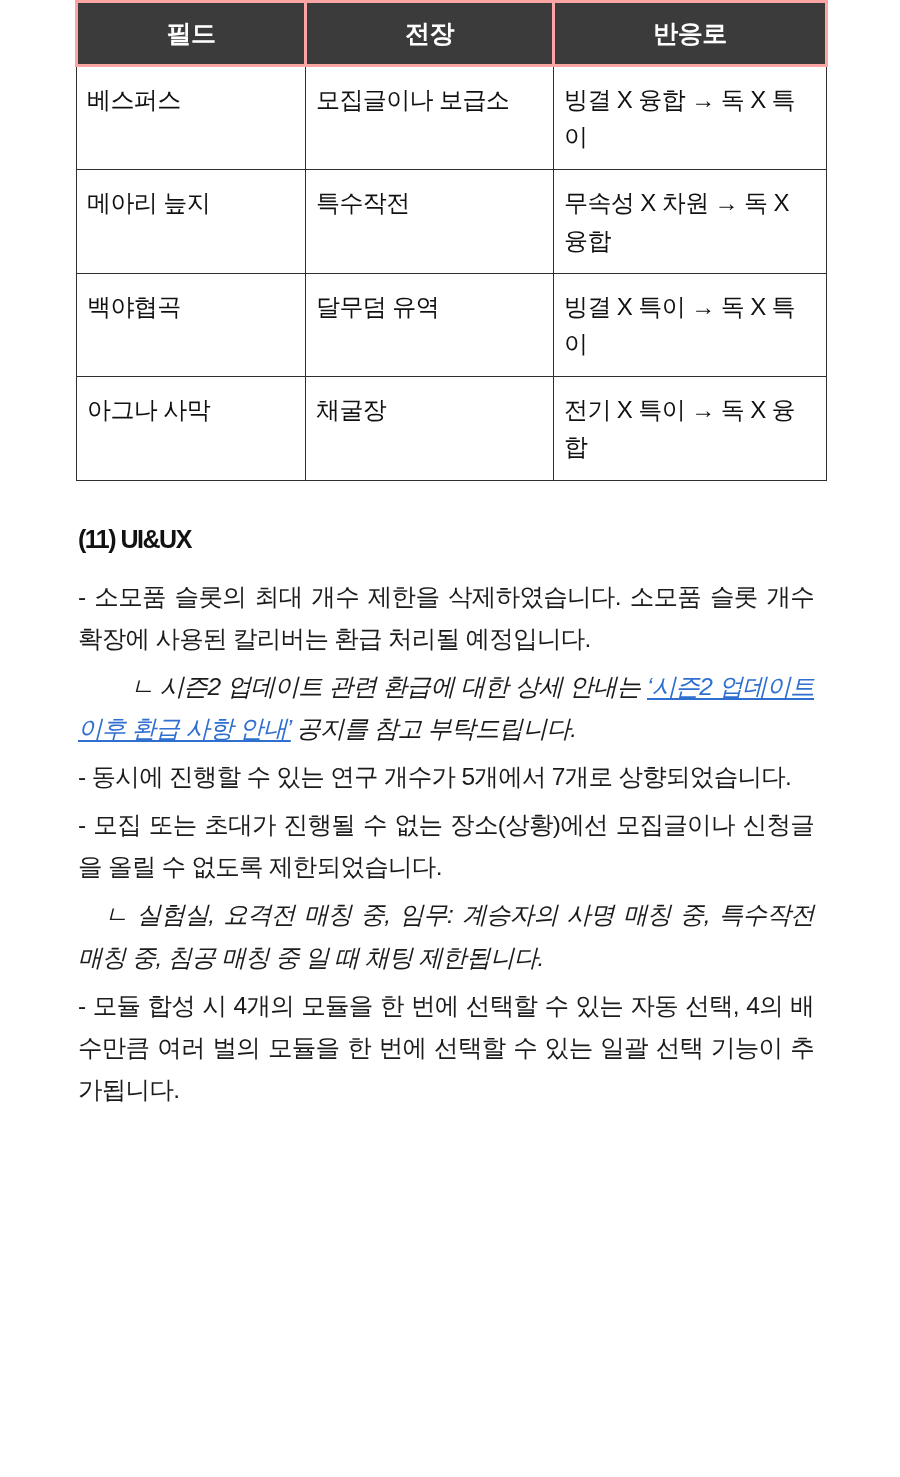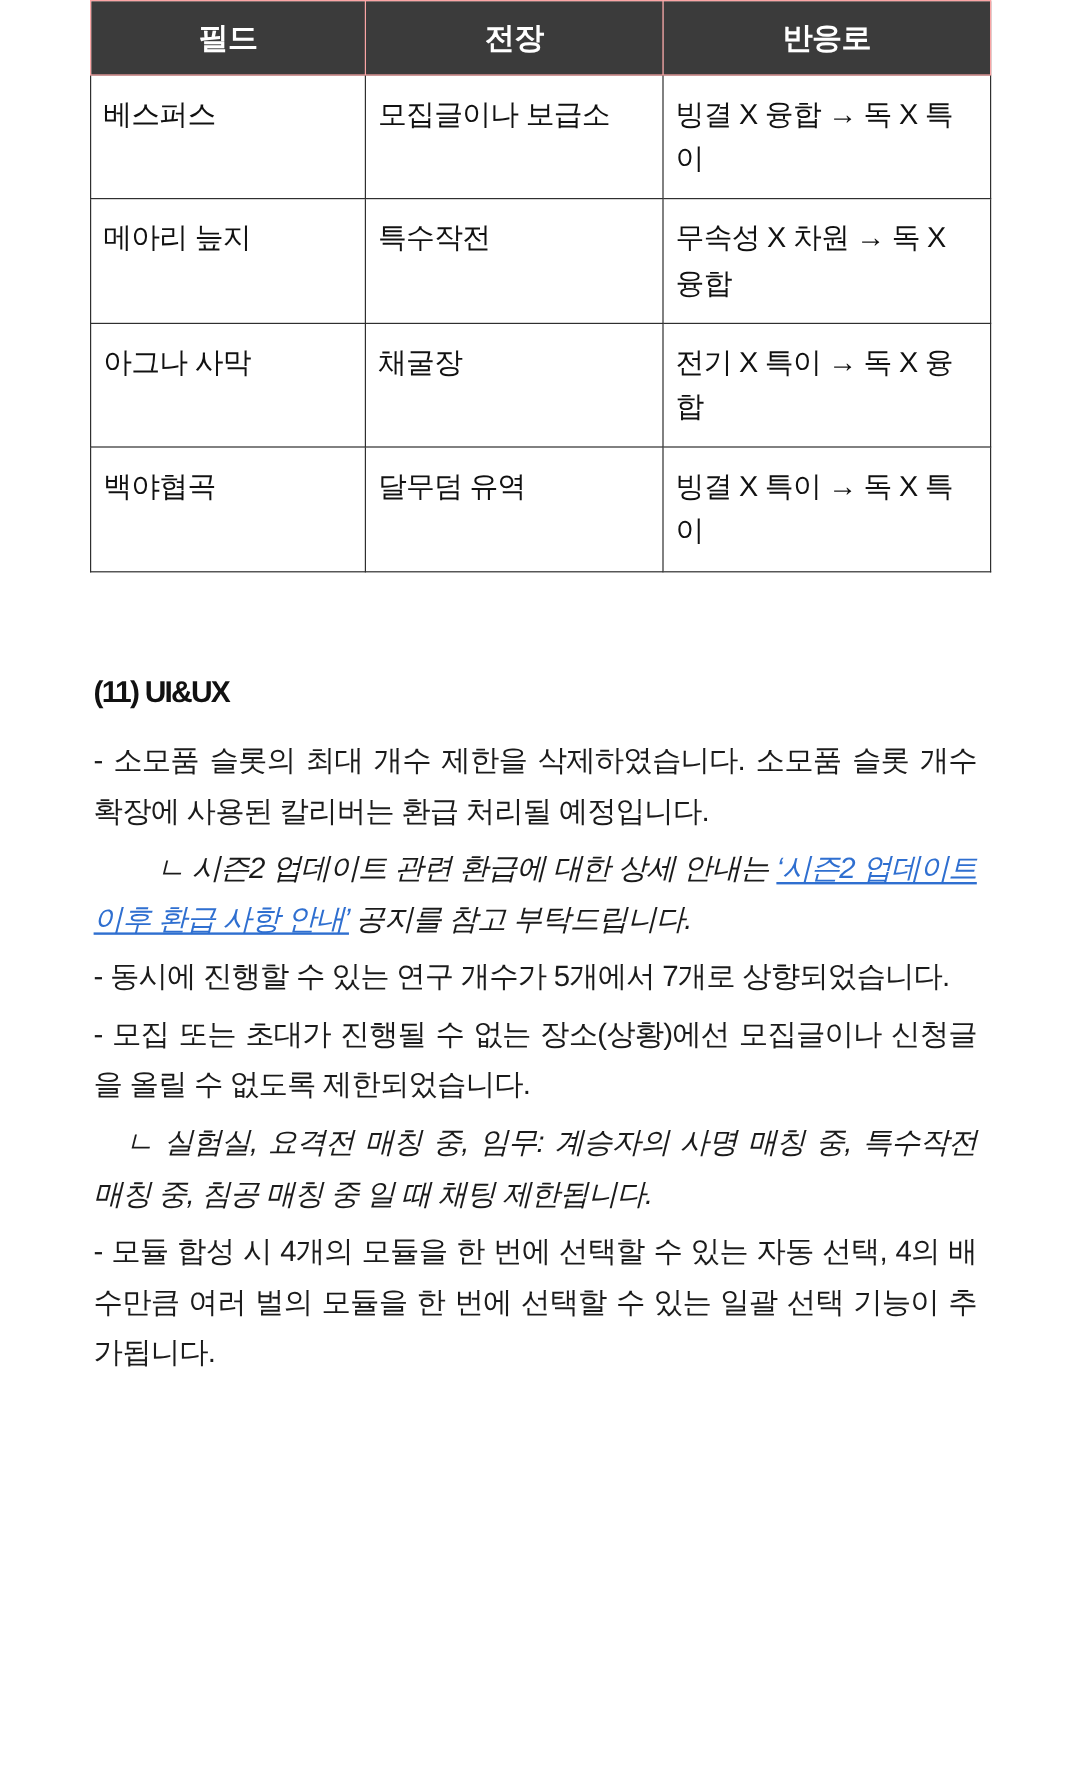--- a/index.html
+++ b/index.html
@@ -35,42 +35,42 @@
   table.patch-table col.c2 { width: 248px; }
   table.patch-table col.c3 { width: 273px; }
 
   table.patch-table thead th {
     background: #3b3b3b;
     color: #ffffff;
     font-size: 25px;
     font-weight: bold;
     text-align: center;
     padding: 14px 6px;
-    border: 1px solid #fca5a5;
+    border: 3px solid #fca5a5;
     letter-spacing: -0.5px;
   }
   table.patch-table tbody td {
     border: 1px solid #2f2f2f;
     font-size: 24px;
     text-align: left;
     padding: 14px 10px;
     line-height: 1.55;
     color: #111111;
     letter-spacing: -0.6px;
     vertical-align: top;
   }
   table.patch-table tbody td.cell-field,
   table.patch-table tbody td.cell-stage {
     vertical-align: top;
   }
 
   
   .content {
     margin: 0 70px 0 78px;
-    padding-top: 86px;
+    padding-top: 44px;
   }
   h2.section-title {
     font-size: 25px;
     font-weight: bold;
     margin: 0 0 22px 0;
     letter-spacing: -1.5px;
     color: #111;
   }
   p.para {
     font-size: 24.5px;
@@ -119,28 +119,28 @@
           <td class="cell-field">베스퍼스</td>
           <td class="cell-stage">모집글이나 보급소</td>
           <td class="cell-reactor">빙결 X 융합 → 독 X 특이</td>
         </tr>
         <tr>
           <td class="cell-field">메아리 늪지</td>
           <td class="cell-stage">특수작전</td>
           <td class="cell-reactor">무속성 X 차원 → 독 X 융합</td>
         </tr>
         <tr>
+          <td class="cell-field">백야협곡</td>
+          <td class="cell-stage">달무덤 유역</td>
+          <td class="cell-reactor">빙결 X 특이 → 독 X 특이</td>
+        </tr>
+        <tr>
           <td class="cell-field">아그나 사막</td>
           <td class="cell-stage">채굴장</td>
           <td class="cell-reactor">전기 X 특이 → 독 X 융합</td>
-        </tr>
-        <tr>
-          <td class="cell-field">백야협곡</td>
-          <td class="cell-stage">달무덤 유역</td>
-          <td class="cell-reactor">빙결 X 특이 → 독 X 특이</td>
         </tr>
       </tbody>
     </table>
   </div>
 
   <div class="content">
     <h2 class="section-title">(11) UI&amp;UX</h2>
 
     <p class="para">- 소모품 슬롯의 최대 개수 제한을 삭제하였습니다. 소모품 슬롯 개수 확장에 사용된 칼리버는 환급 처리될 예정입니다.</p>
 

